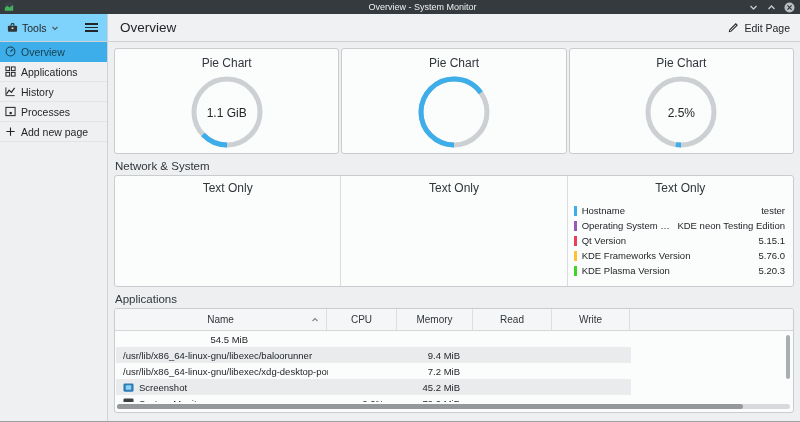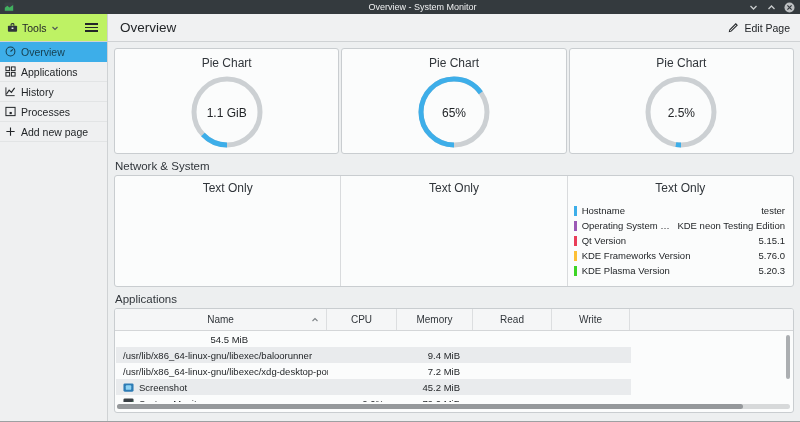--- a/index.html
+++ b/index.html
@@ -10,21 +10,21 @@
   .titlebar{position:absolute;top:0;left:0;right:0;height:14px;background:#343a3e;
     display:flex;align-items:center;}
   .titlebar .title{position:absolute;left:0;right:0;text-align:center;font-size:9px;color:#eff0f1;padding-left:45px;}
   .app-icon{position:absolute;left:4px;top:2px;width:10px;height:10px;}
   .win-controls{position:absolute;right:5px;top:0;height:14px;display:flex;align-items:center;gap:7px;}
   .win-btn{width:11px;height:11px;display:flex;align-items:center;justify-content:center;cursor:pointer;}
 
   
   .toolbar{position:absolute;top:14px;left:0;right:0;height:28px;background:#f0f1f2;
     border-bottom:1px solid #cfd2d4;display:flex;box-sizing:border-box;}
-  .toolbar-side{width:108px;flex:none;border-right:1px solid #cfd2d4;background:#bef264;
+  .toolbar-side{width:108px;flex:none;border-right:1px solid #cfd2d4;background:#7dd3fc;
     display:flex;align-items:center;justify-content:space-between;padding:0 9px 0 7px;box-sizing:border-box;}
   .tools-btn{display:flex;align-items:center;gap:4px;font-size:10.5px;color:#232629;cursor:pointer;}
   .hamburger{display:flex;flex-direction:column;gap:2px;cursor:pointer;}
   .hamburger span{display:block;width:13px;height:1.5px;background:#232629;}
   .toolbar-main{flex:1;display:flex;align-items:center;justify-content:space-between;padding:0 10px 0 12px;}
   .page-title{font-size:13.5px;color:#232629;}
   .edit-btn{display:flex;align-items:center;gap:5px;font-size:10.5px;color:#232629;cursor:pointer;}
 
   
   .sidebar{position:absolute;top:42px;left:0;width:108px;bottom:0;background:#eff0f1;
@@ -189,21 +189,20 @@
           <circle class="arc" cx="38" cy="38" r="33" transform="rotate(90 38 38)" stroke-dasharray="26.954864967800425 207.34511513692635" stroke-linecap="butt" style="stroke: rgb(61, 174, 233);"></circle>
         </svg>
         <div class="pie-value">1.1 GiB</div>
       </div>
       <div class="card pie-card">
         <div class="pie-title">Pie Chart</div>
         <svg class="donut" viewBox="0 0 76 76">
           <circle class="track" cx="38" cy="38" r="33" style="stroke: rgb(204, 208, 211);"></circle>
           <circle class="arc" cx="38" cy="38" r="33" transform="rotate(90 38 38)" stroke-dasharray="134.77432483900213 207.34511513692635" stroke-linecap="butt" style="stroke: rgb(61, 174, 233);"></circle>
         </svg>
-        <div class="pie-value">65%</div>
       </div>
       <div class="card pie-card">
         <div class="pie-title">Pie Chart</div>
         <svg class="donut" viewBox="0 0 76 76">
           <circle class="track" cx="38" cy="38" r="33" style="stroke: rgb(204, 208, 211);"></circle>
           <circle class="arc" cx="38" cy="38" r="33" transform="rotate(90 38 38)" stroke-dasharray="5.1836278784231595 207.34511513692635" stroke-linecap="butt" style="stroke: rgb(61, 174, 233);"></circle>
         </svg>
         <div class="pie-value">2.5%</div>
       </div>
     </div>

